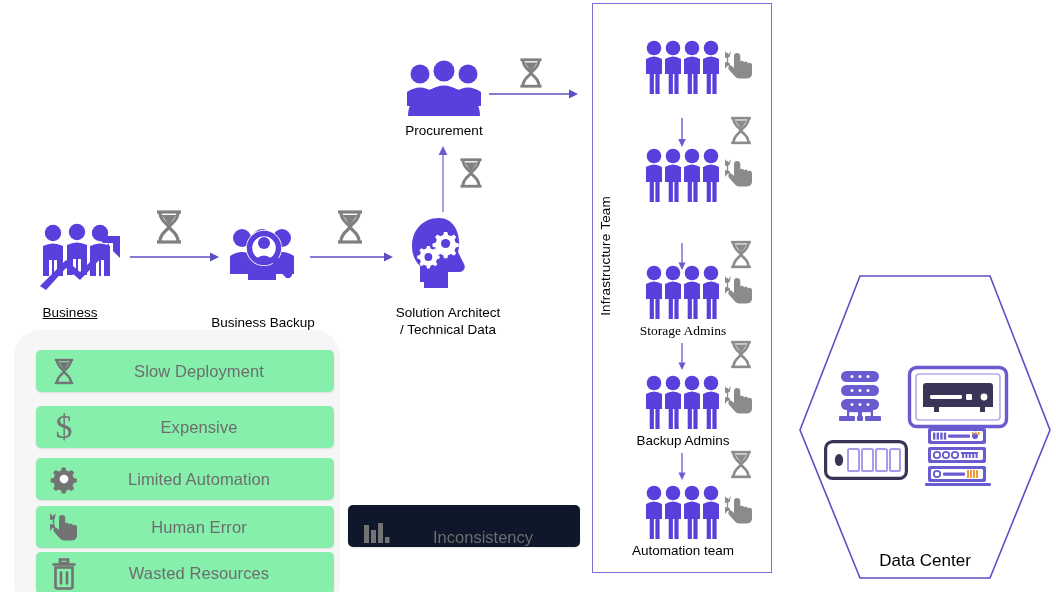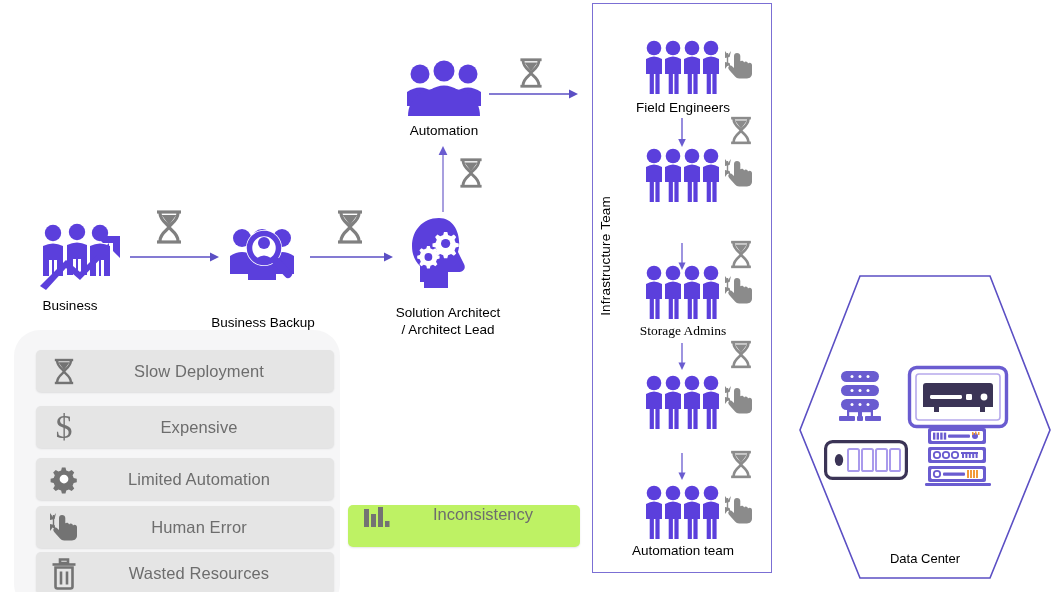--- a/index.html
+++ b/index.html
@@ -42,21 +42,21 @@
     height: 280px;
     background: #f4f4f6;
     border-radius: 26px;
     opacity: .85;
   }
   .problem-row {
     position: absolute;
     left: 36px;
     width: 298px;
     height: 42px;
-    background: #e5e5e5;
+    background: #86efac;
     border-radius: 5px;
     box-shadow: 0 1px 2px rgba(0,0,0,.10);
     display: flex;
     align-items: center;
   }
   .problem-row .p-icon {
     width: 52px;
     min-width: 52px;
     display: flex;
     align-items: center;
@@ -70,25 +70,25 @@
     color: #6d6d6d;
     padding-right: 26px;
     letter-spacing: .1px;
   }
   .inconsistency-row {
     position: absolute;
     left: 348px;
     top: 505px;
     width: 232px;
     height: 42px;
-    background: #bef264;
+    background: #0f172a;
     border-radius: 5px;
     box-shadow: 0 1px 2px rgba(0,0,0,.10);
     display: flex;
-    align-items: flex-start;
+    align-items: flex-end;
   }
   .inconsistency-row .p-icon {
     width: 46px;
     min-width: 46px;
     display: flex;
     align-items: center;
     justify-content: center;
     margin-left: 6px;
   }
   .inconsistency-row .p-text {
@@ -124,21 +124,21 @@
   }
 
   
   .hexwrap { position: absolute; left: 796px; top: 272px; width: 258px; height: 316px; }
   .dc-label {
     position: absolute;
     left: 796px;
     top: 551px;
     width: 258px;
     text-align: center;
-    font-size: 13px;
+    font-size: 17px;
     color: #000;
   }
   svg { display: block; overflow: visible; }
 </style>
 </head>
 <body>
 
 <div class="stage">
 
   <div class="problem-panel-bg"></div>
@@ -151,21 +151,21 @@
         <circle cx="43" cy="10" r="8.2"></circle>
         <path d="M33 23 q10 -5 20 0 l0 30 -6 0 0 -16 -3 0 0 16 -2 0 0 -16 -3 0 0 16 -6 0z"></path>
         <circle cx="66" cy="11" r="8.2"></circle>
         <path d="M56 24 q10 -5 20 0 l0 30 -6 0 0 -16 -3 0 0 16 -2 0 0 -16 -3 0 0 16 -6 0z"></path>
         <path d="M6 64 L32 38 L46 50 L75 21 L75 28 L46 58 L32 46 L12 68 Z"></path>
         <path d="M4 60 L15 70 L4 70 Z" opacity="0"></path>
         <path d="M62 14 L86 14 L86 36 L79 29 L79 21 L69 21 Z"></path>
       </g>
     </svg>
   </div>
-  <div class="node-label" style="left:10px; top:297px; width:120px;">Business</div>
+  <div class="node-label" style="left:10px; top:304px; width:120px;text-decoration:underline;">Business</div>
 
   <div class="abs" style="left:152px; top:208px;">
     <svg width="34" height="38" viewBox="0 0 34 38">
       <g fill="none" stroke="#808080" stroke-width="3.2" stroke-linejoin="round">
         <path d="M5 4 H29"></path>
         <path d="M5 34 H29"></path>
         <path d="M8 5 C8 13 17 17 17 19 C17 21 8 25 8 33"></path>
         <path d="M26 5 C26 13 17 17 17 19 C17 21 26 25 26 33"></path>
       </g>
       <path d="M9.6 7 H24.4 L17 17 Z" fill="#808080"></path>
@@ -221,21 +221,21 @@
       <path d="M27 2 C10 2 0 15 0 30 C0 40 4 46 8 50 L8 66 L12 66 L12 72 L36 72 L36 56 L46 56 C52 56 54 52 52 48 L46 36 C50 22 44 2 27 2 Z" fill="#5b3fdc"></path>
       <g fill="#ffffff">
         <path d="M32 16 l3.3 0 .8 3.1 3 1.2 2.8-1.7 2.3 2.3 -1.7 2.8 1.2 3 3.1 .8 0 3.3 -3.1 .8 -1.2 3 1.7 2.8 -2.3 2.3 -2.8-1.7 -3 1.2 -.8 3.1 -3.3 0 -.8-3.1 -3-1.2 -2.8 1.7 -2.3-2.3 1.7-2.8 -1.2-3 -3.1-.8 0-3.3 3.1-.8 1.2-3 -1.7-2.8 2.3-2.3 2.8 1.7 3-1.2z"></path>
         <circle cx="33.6" cy="27.5" r="4.6" fill="#5b3fdc"></circle>
         <path d="M15 30 l2.8 0 .7 2.6 2.5 1 2.4-1.4 2 2 -1.4 2.4 1 2.5 2.6 .7 0 2.8 -2.6 .7 -1 2.5 1.4 2.4 -2 2 -2.4-1.4 -2.5 1 -.7 2.6 -2.8 0 -.7-2.6 -2.5-1 -2.4 1.4 -2-2 1.4-2.4 -1-2.5 -2.6-.7 0-2.8 2.6-.7 1-2.5 -1.4-2.4 2-2 2.4 1.4 2.5-1z"></path>
         <circle cx="16.4" cy="41" r="3.9" fill="#5b3fdc"></circle>
       </g>
     </svg>
   </div>
   <div class="node-label" style="left:378px; top:304px; width:140px;">Solution Architect
-/ Architect Lead</div>
+/ Technical Data</div>
 
   <div class="abs" style="left:456px; top:155px;">
     <svg width="30" height="36" viewBox="0 0 34 38">
       <g fill="none" stroke="#808080" stroke-width="3.2" stroke-linejoin="round">
         <path d="M5 4 H29"></path>
         <path d="M5 34 H29"></path>
         <path d="M8 5 C8 13 17 17 17 19 C17 21 8 25 8 33"></path>
         <path d="M26 5 C26 13 17 17 17 19 C17 21 26 25 26 33"></path>
       </g>
       <path d="M9.6 7 H24.4 L17 17 Z" fill="#808080"></path>
@@ -254,21 +254,21 @@
         <circle cx="14" cy="16" r="9.5"></circle>
         <path d="M1 34 q13 -9 26 0 l0 14 -26 0z"></path>
         <circle cx="62" cy="16" r="9.5"></circle>
         <path d="M49 34 q13 -9 26 0 l0 14 -26 0z"></path>
         <circle cx="38" cy="13" r="10.5"></circle>
         <path d="M24 32 q14 -9 28 0 l0 14 -28 0z"></path>
         <path d="M2 58 C2 40 16 30 38 30 C60 30 74 40 74 58 Z"></path>
       </g>
     </svg>
   </div>
-  <div class="node-label" style="left:383px; top:122px; width:122px;">Automation</div>
+  <div class="node-label" style="left:383px; top:122px; width:122px;">Procurement</div>
 
   <div class="abs" style="left:516px; top:55px;">
     <svg width="30" height="36" viewBox="0 0 34 38">
       <g fill="none" stroke="#808080" stroke-width="3.2" stroke-linejoin="round">
         <path d="M5 4 H29"></path>
         <path d="M5 34 H29"></path>
         <path d="M8 5 C8 13 17 17 17 19 C17 21 8 25 8 33"></path>
         <path d="M26 5 C26 13 17 17 17 19 C17 21 26 25 26 33"></path>
       </g>
       <path d="M9.6 7 H24.4 L17 17 Z" fill="#808080"></path>
@@ -377,21 +377,20 @@
   <div class="abs" style="left:722px; top:48px;">
     <svg width="34" height="34" viewBox="0 0 34 32">
       <g fill="#8b8b8b">
         <path d="M3 2 L6 6 L9 2 L7.6 8 L3 9 Z"></path>
         <path d="M3 20 L6 16 L9 20 L7.6 14 L3 13 Z"></path>
         <path d="M5.5 4 L5.5 17" stroke="#8b8b8b" stroke-width="1.4" fill="none"></path>
       </g>
       <path d="M15 4 C13.2 4 12 5.3 12 7 L12 19 L10.4 17.4 C9.2 16.2 7.4 16.4 6.6 17.8 C6 18.9 6.3 19.9 7.2 20.9 L13 27.6 C14.1 28.9 15.4 29.5 17.2 29.5 L25 29.5 C28 29.5 30 27.6 30 24.6 L30 16.2 C30 14.8 29 13.8 27.7 13.8 C27 13.8 26.4 14.1 26 14.5 C25.8 13.4 24.9 12.6 23.8 12.6 C23.1 12.6 22.5 12.9 22.1 13.4 C21.8 12.4 20.9 11.7 19.9 11.7 C19.3 11.7 18.7 11.9 18.3 12.3 L18.3 7 C18.3 5.3 16.9 4 15 4 Z" fill="#8b8b8b"></path>
     </svg>
   </div>
-  <div class="node-label" style="left:607px; top:99px; width:152px;">Field Engineers</div>
 
   <div class="abs" style="left:676px; top:118px;">
     <svg width="12" height="30" viewBox="0 0 12 30">
       <line x1="6" y1="0" x2="6" y2="22" stroke="#6a5cd0" stroke-width="1.4"></line>
       <path d="M2.2 21 L6 29 L9.8 21 Z" fill="#6a5cd0"></path>
     </svg>
   </div>
   <div class="abs" style="left:727px; top:114px;">
     <svg width="28" height="33" viewBox="0 0 34 38">
       <g fill="none" stroke="#8b8b8b" stroke-width="3.2" stroke-linejoin="round">
@@ -508,20 +507,21 @@
   <div class="abs" style="left:722px; top:383px;">
     <svg width="34" height="34" viewBox="0 0 34 32">
       <g fill="#8b8b8b">
         <path d="M3 2 L6 6 L9 2 L7.6 8 L3 9 Z"></path>
         <path d="M3 20 L6 16 L9 20 L7.6 14 L3 13 Z"></path>
         <path d="M5.5 4 L5.5 17" stroke="#8b8b8b" stroke-width="1.4" fill="none"></path>
       </g>
       <path d="M15 4 C13.2 4 12 5.3 12 7 L12 19 L10.4 17.4 C9.2 16.2 7.4 16.4 6.6 17.8 C6 18.9 6.3 19.9 7.2 20.9 L13 27.6 C14.1 28.9 15.4 29.5 17.2 29.5 L25 29.5 C28 29.5 30 27.6 30 24.6 L30 16.2 C30 14.8 29 13.8 27.7 13.8 C27 13.8 26.4 14.1 26 14.5 C25.8 13.4 24.9 12.6 23.8 12.6 C23.1 12.6 22.5 12.9 22.1 13.4 C21.8 12.4 20.9 11.7 19.9 11.7 C19.3 11.7 18.7 11.9 18.3 12.3 L18.3 7 C18.3 5.3 16.9 4 15 4 Z" fill="#8b8b8b"></path>
     </svg>
   </div>
+  <div class="node-label" style="left:607px; top:432px; width:152px;">Backup Admins</div>
 
   <div class="abs" style="left:676px; top:453px;">
     <svg width="12" height="28" viewBox="0 0 12 30">
       <line x1="6" y1="0" x2="6" y2="22" stroke="#6a5cd0" stroke-width="1.4"></line>
       <path d="M2.2 21 L6 29 L9.8 21 Z" fill="#6a5cd0"></path>
     </svg>
   </div>
   <div class="abs" style="left:727px; top:448px;">
     <svg width="28" height="33" viewBox="0 0 34 38">
       <g fill="none" stroke="#8b8b8b" stroke-width="3.2" stroke-linejoin="round">

